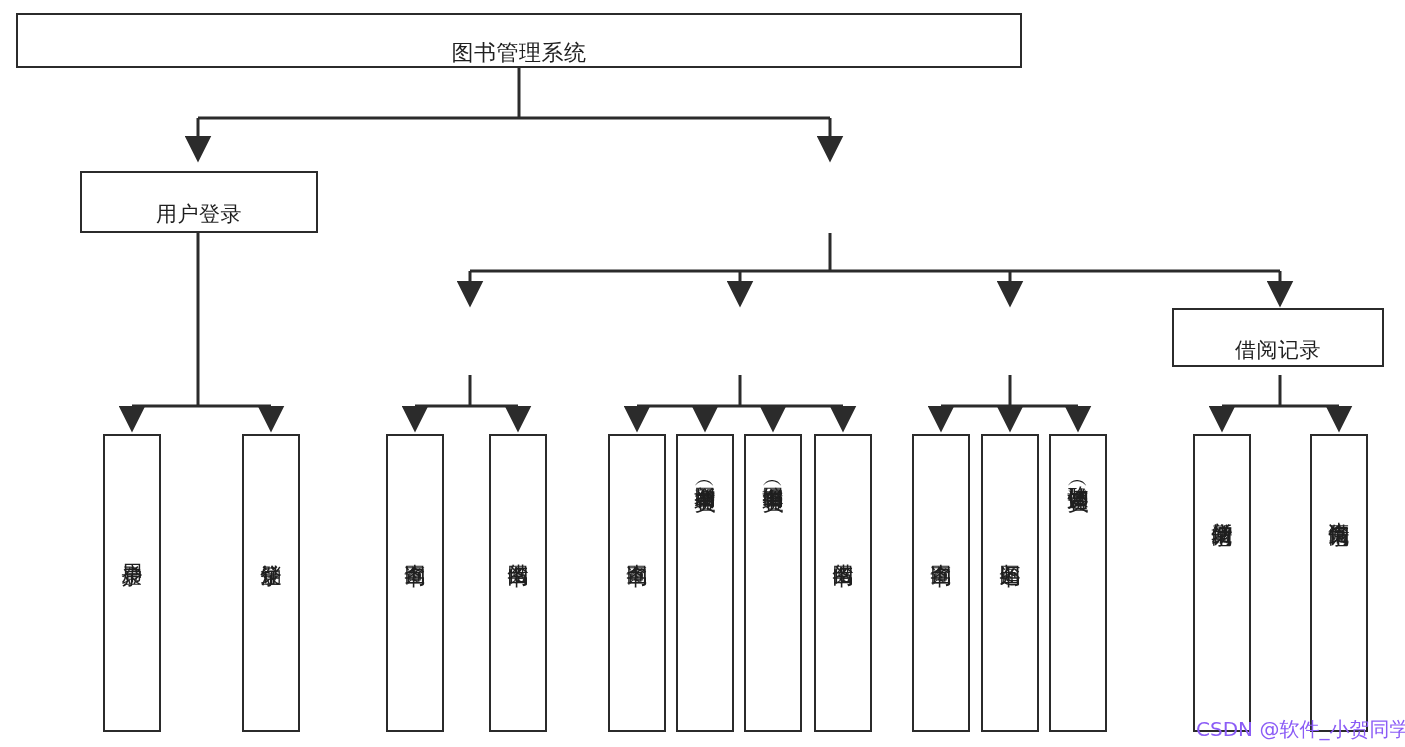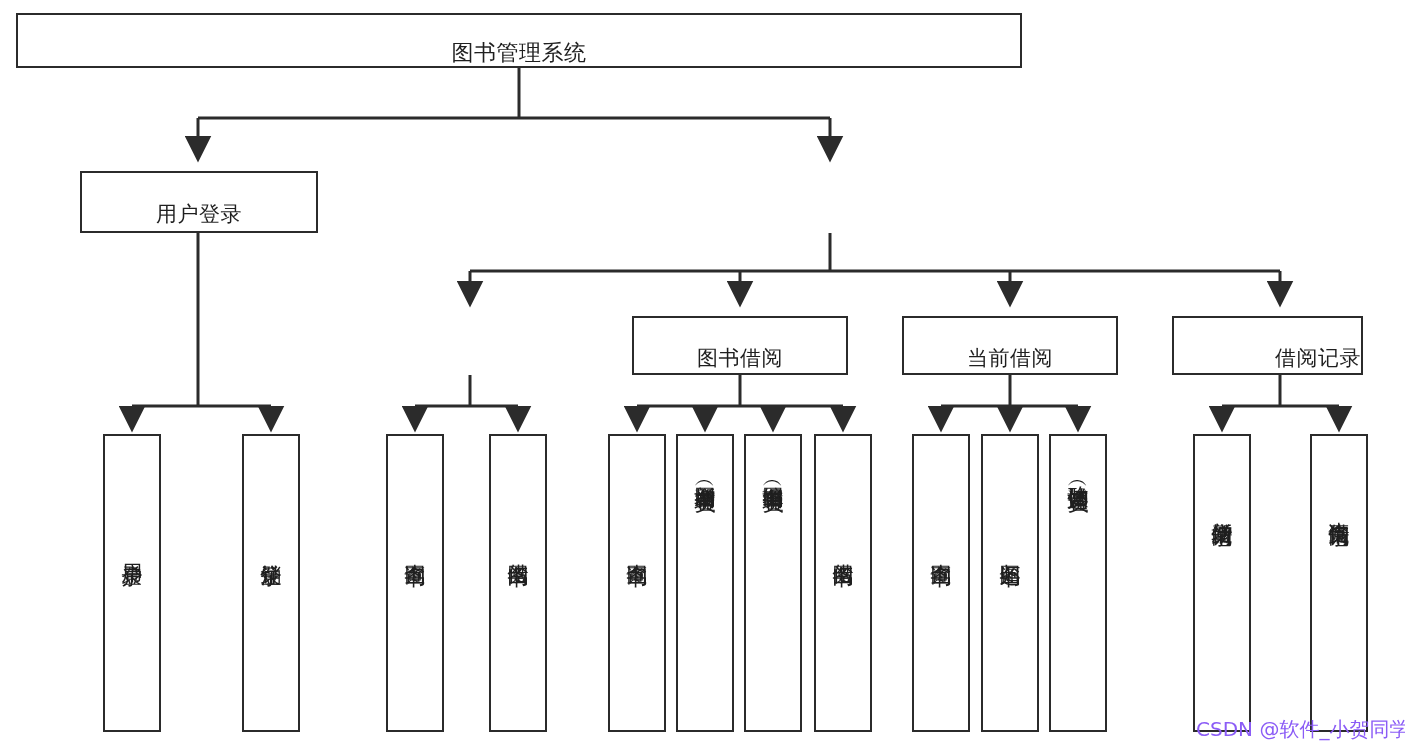--- a/index.html
+++ b/index.html
@@ -127,27 +127,21 @@
   </svg>
 
   <div class="node root horiz" style="left:16px; top:13px; width:1006px; height:55px;">
     <span class="lbl">图书管理系统</span>
   </div>
 
   <div class="node horiz" style="left:80px; top:171px; width:238px; height:62px;">
     <span class="lbl">用户登录</span>
   </div>
 
-  <div class="node horiz" style="left:632px; top:316px; width:216px; height:59px;">
-    <span class="lbl">图书借阅</span>
-  </div>
-  <div class="node horiz" style="left:902px; top:316px; width:216px; height:59px;">
-    <span class="lbl">当前借阅</span>
-  </div>
-  <div class="node horiz" style="left:1172px; top:316px; width:191px; height:59px;justify-content:flex-end;">
+  <div class="node horiz" style="left:1172px; top:308px; width:212px; height:59px;">
     <span class="lbl">借阅记录</span>
   </div>
 
   <div class="node vert" style="left:103px; top:434px; width:58px; height:298px; padding-top:86px;">
     <span class="lbl">用户登录</span>
   </div>
   <div class="node vert" style="left:242px; top:434px; width:58px; height:298px; padding-top:86px;">
     <span class="lbl">注销登录</span>
   </div>
 

